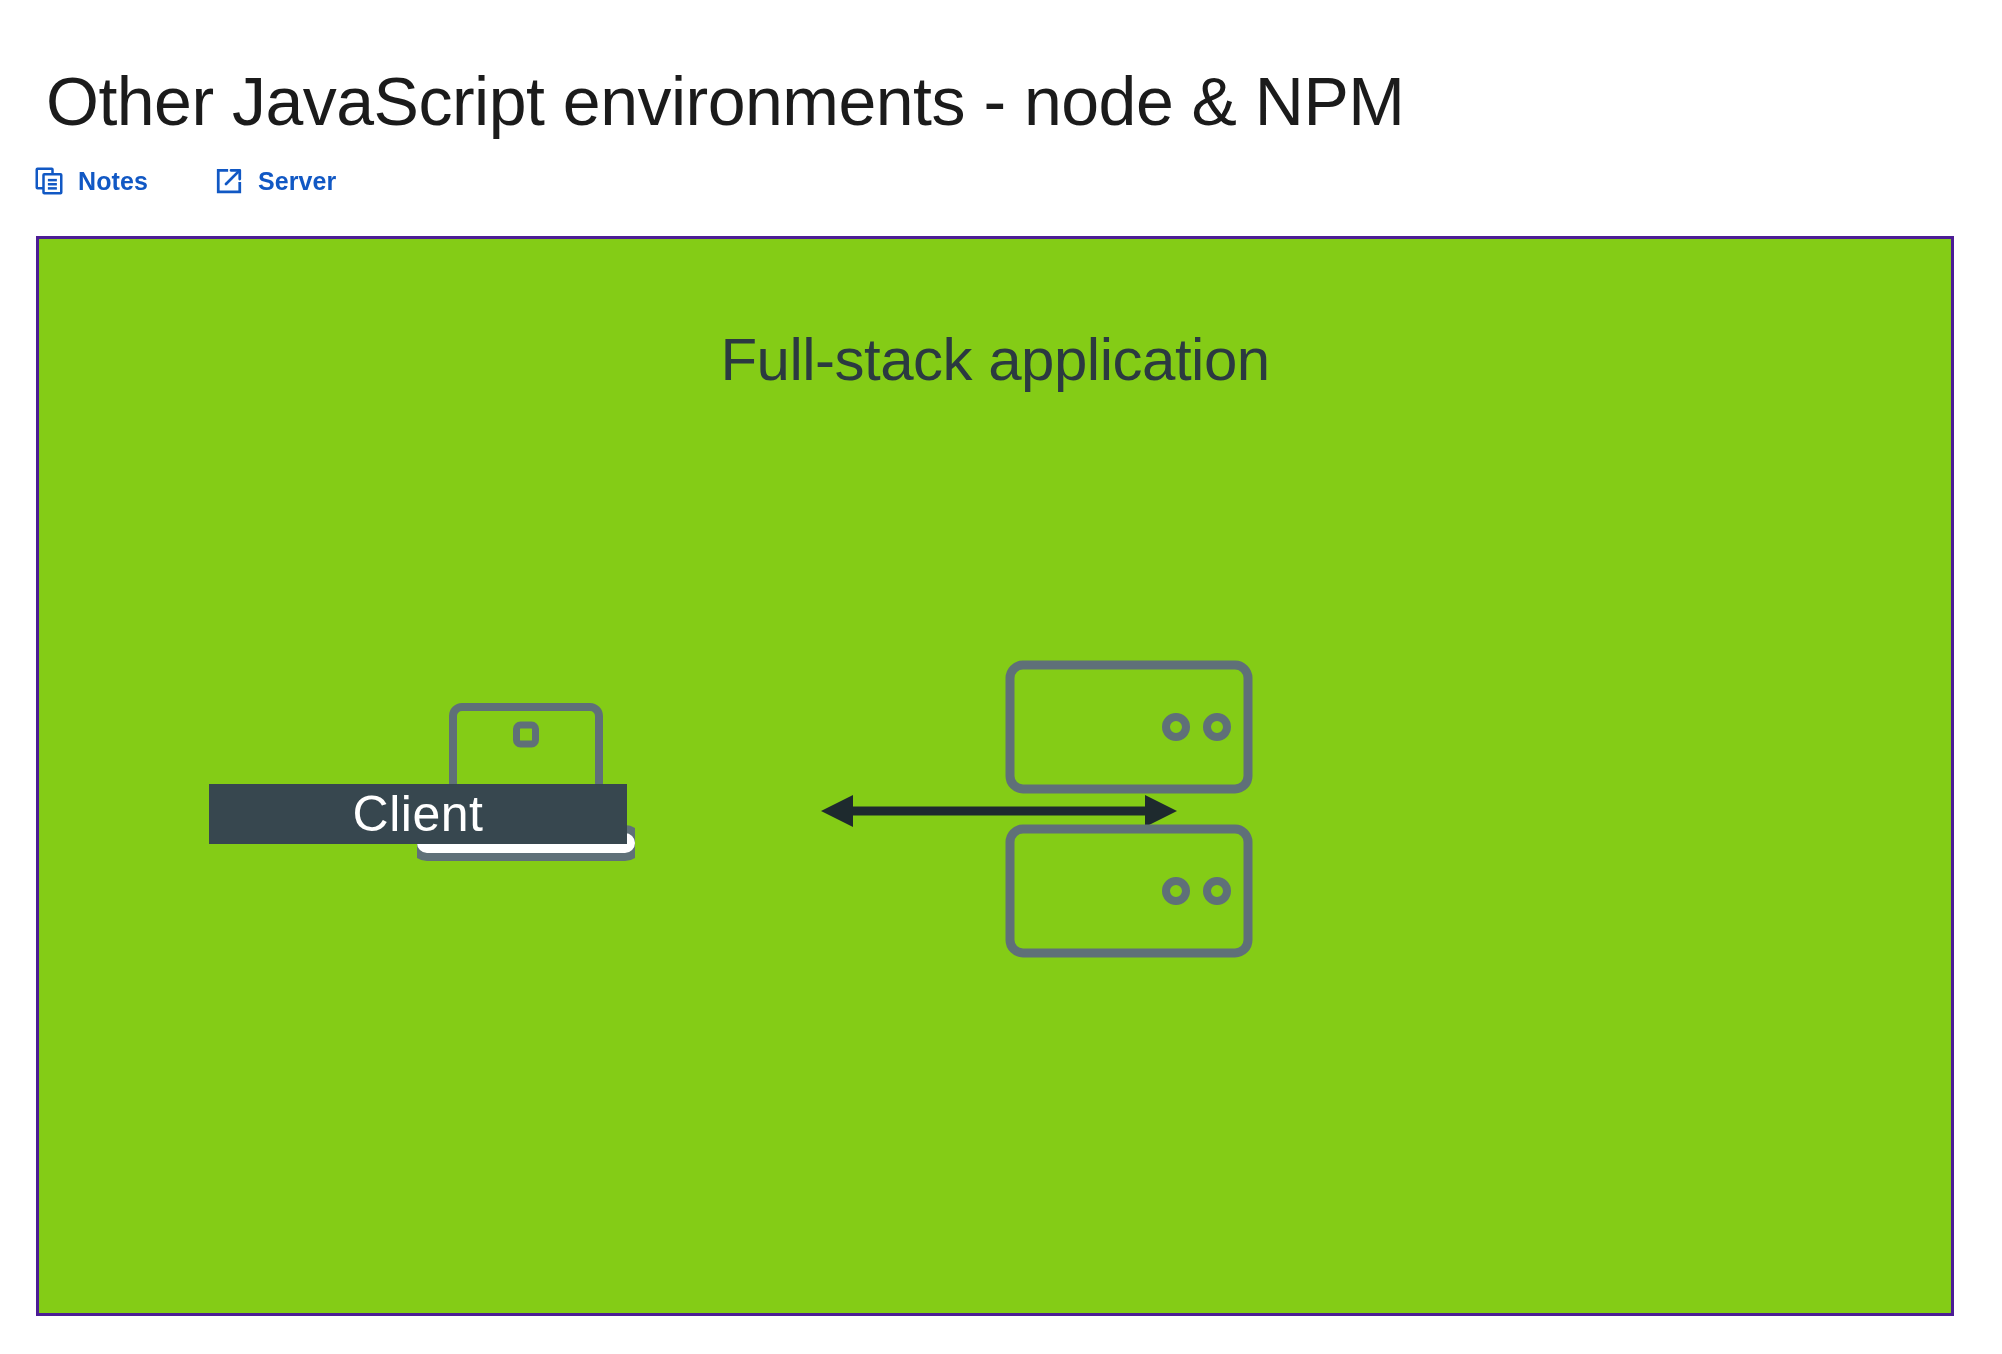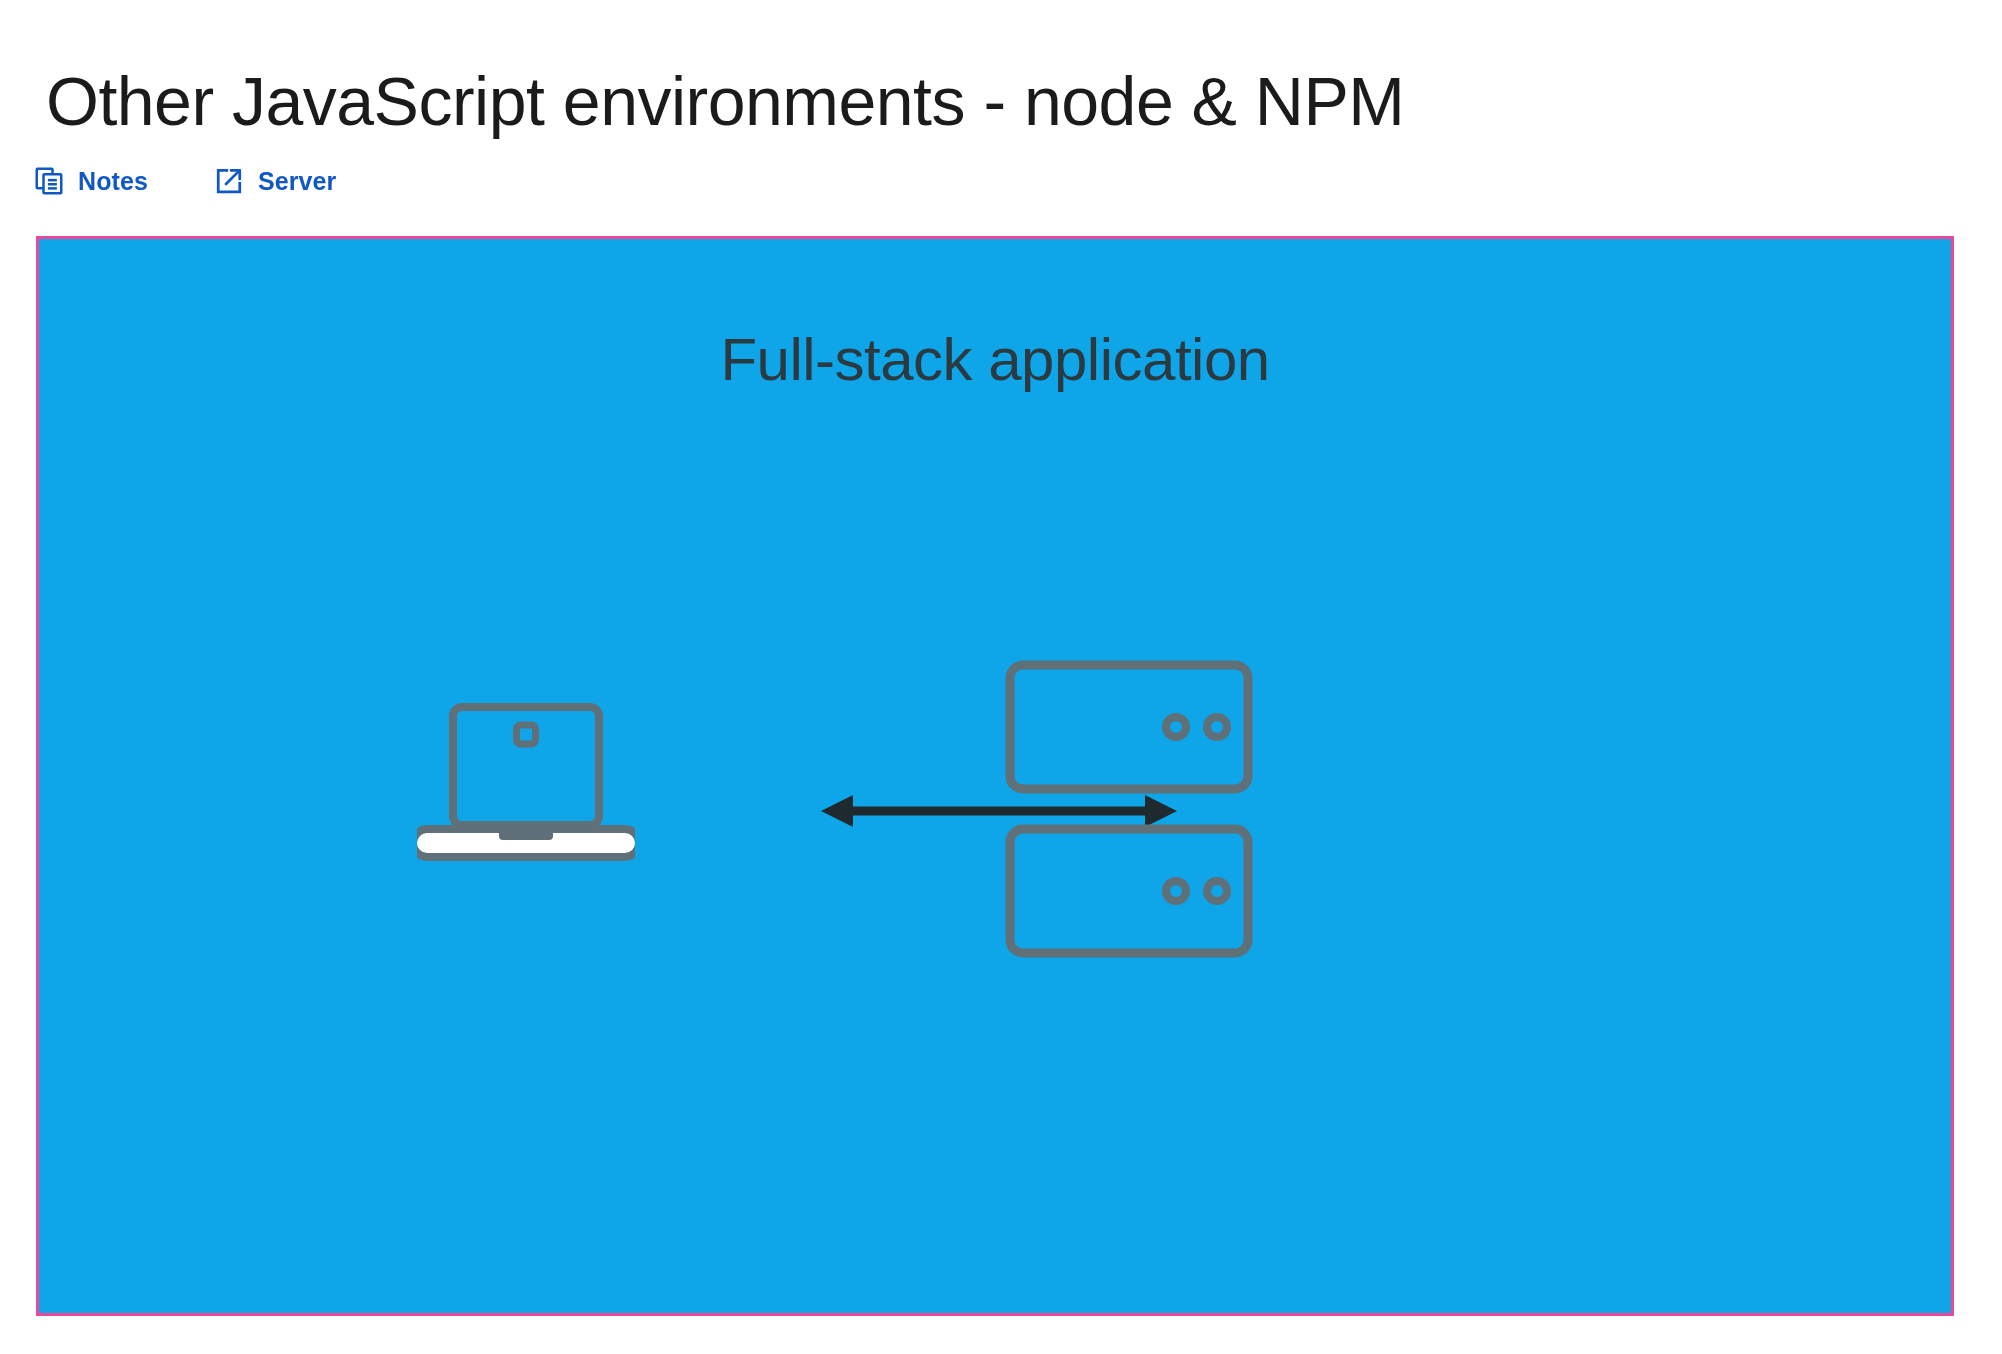--- a/index.html
+++ b/index.html
@@ -62,22 +62,22 @@
     flex: 0 0 auto;
   }
 
   
   .slide-frame {
     position: absolute;
     left: 36px;
     top: 236px;
     width: 1918px;
     height: 1080px;
-    border: 3px solid #ec4899;
-    background: #0ea5e9;
+    border: 3px solid #4c1d95;
+    background: #84cc16;
     box-sizing: border-box;
   }
 
   .diagram {
     position: absolute;
     inset: 0;
   }
 
   .diagram-title {
     position: absolute;
@@ -207,20 +207,23 @@
         <rect x="36" y="8" width="146" height="118" rx="9" stroke="#5f7078" stroke-width="8"></rect>
 
         <rect x="99.5" y="26" width="19" height="19" rx="4" stroke="#5f7078" stroke-width="7"></rect>
 
         <path d="M10 130 H208 a12 12 0 0 1 0 28 H10 a12 12 0 0 1 0 -28 Z" stroke="#5f7078" stroke-width="8" fill="#ffffff"></path>
 
         <path d="M82 130 h54 v7 a4 4 0 0 1 -4 4 h-46 a4 4 0 0 1 -4 -4 Z" fill="#5f7078"></path>
       </svg>
     </div>
 
+    <div class="client-box">
+      <span class="client-label">Client</span>
+    </div>
 
 
     <div class="arrow-wrap">
       <svg class="arrow-svg" viewBox="0 0 360 44" fill="none" aria-hidden="true">
         <line x1="30" y1="22" x2="330" y2="22" stroke="#1e2a2e" stroke-width="9"></line>
         <path d="M2 22 L34 6 L34 38 Z" fill="#1e2a2e"></path>
         <path d="M358 22 L326 6 L326 38 Z" fill="#1e2a2e"></path>
       </svg>
     </div>
 

